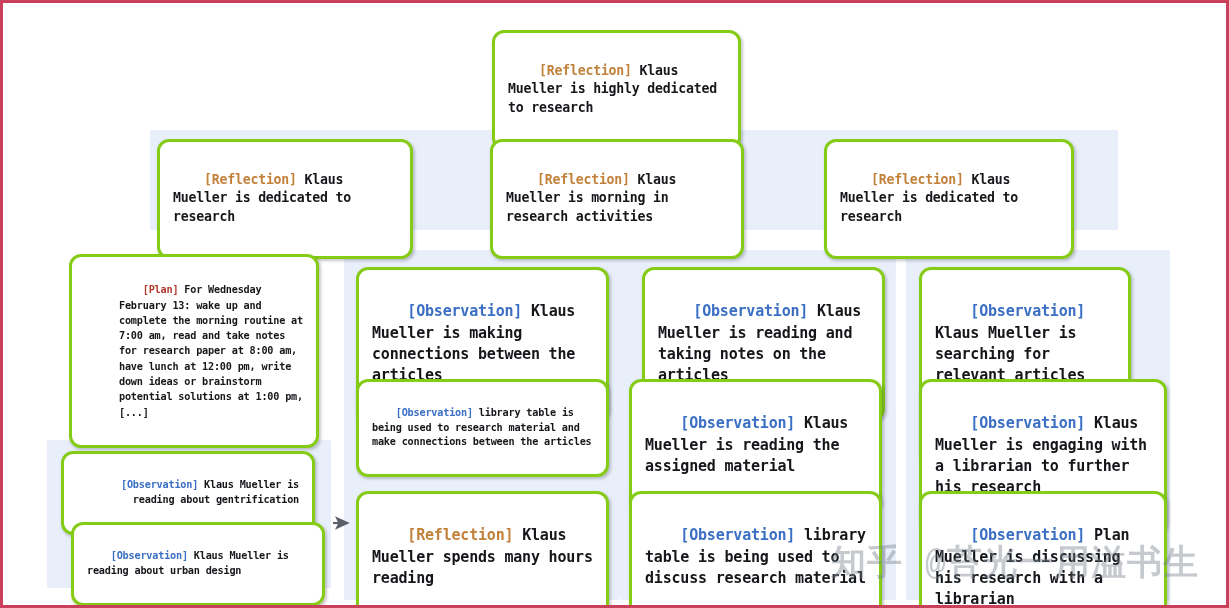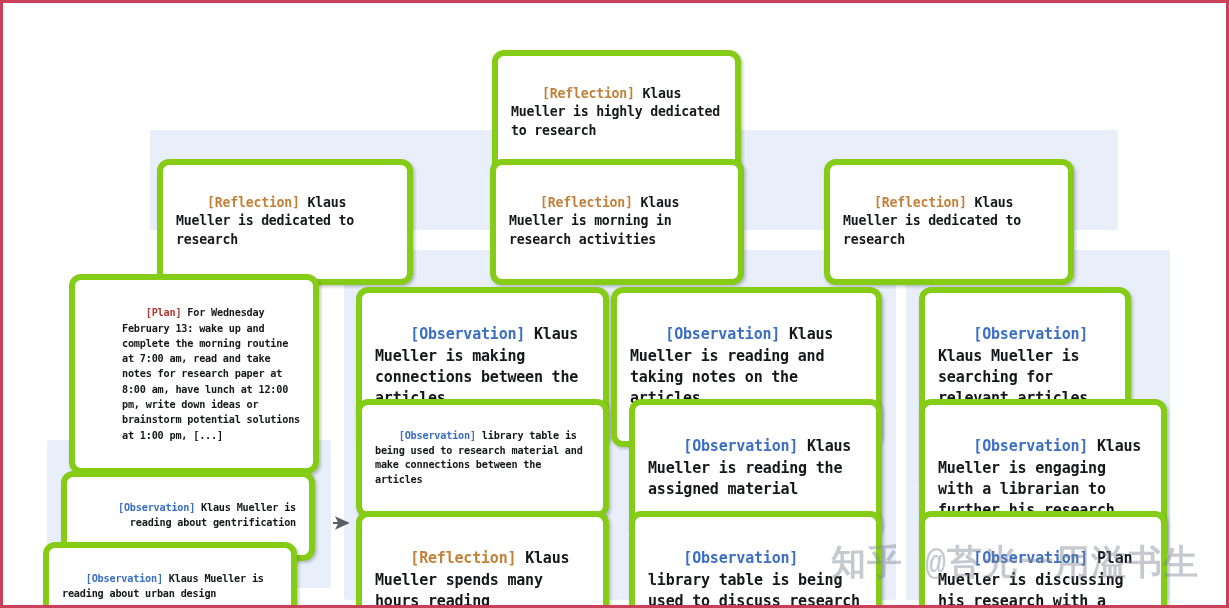--- a/index.html
+++ b/index.html
@@ -25,31 +25,30 @@
   .panel {
     position: absolute;
     background: #e8effa;
     border-radius: 2px;
   }
 
   
   .node {
     position: absolute;
     background: #ffffff;
-    border: 6px solid #84cc16;
+    border: 3px solid #84cc16;
     border-radius: 12px;
     padding: 10px 13px;
     color: #15171a;
     font-weight: bold;
     line-height: 1.42;
     letter-spacing: -0.2px;
     white-space: pre-wrap;
     box-shadow: 1.5px 2px 3px rgba(60,60,70,0.28);
     z-index: 5;
-    margin-top: 20px;
   }
 
   .tag { font-weight: bold; }
   .tag-observation { color: #3b6fc4; }
   .tag-reflection  { color: #c2813a; }
   .tag-plan        { color: #b0392f; }
 
   
   .fs-13 { font-size: 13.2px; }
   .fs-12 { font-size: 15px; }
@@ -125,37 +124,37 @@
   </div>
 
   <div class="node fs-10" style="left:66px; top:251px; width:250px; line-height:1.5;padding-left:47px;">
     <span class="tag tag-plan">[Plan]</span><span> For Wednesday February 13: wake up and complete the morning routine at 7:00 am, read and take notes for research paper at 8:00 am, have lunch at 12:00 pm, write down ideas or brainstorm potential solutions at 1:00 pm, [...]</span>
   </div>
 
   <div class="node fs-10" style="left:58px; top:448px; width:254px;text-align:right;">
     <span class="tag tag-observation">[Observation]</span><span> Klaus Mueller is reading about gentrification</span>
   </div>
 
-  <div class="node fs-10" style="left:40px; top:519px; width:254px;">
+  <div class="node fs-10" style="left:68px; top:519px; width:254px;">
     <span class="tag tag-observation">[Observation]</span><span> Klaus Mueller is reading about urban design</span>
   </div>
 
   <div class="node fs-12" style="left:353px; top:264px; width:253px;">
     <span class="tag tag-observation">[Observation]</span><span> Klaus Mueller is making connections between the articles</span>
   </div>
 
   <div class="node fs-10" style="left:353px; top:376px; width:253px;">
     <span class="tag tag-observation">[Observation]</span><span> library table is being used to research material and make connections between the articles</span>
   </div>
 
   <div class="node fs-12" style="left:353px; top:488px; width:253px;">
     <span class="tag tag-reflection">[Reflection]</span><span> Klaus Mueller spends many hours reading</span>
   </div>
 
-  <div class="node fs-12" style="left:608px; top:264px; width:271px;">
+  <div class="node fs-12" style="left:639px; top:264px; width:243px;">
     <span class="tag tag-observation">[Observation]</span><span> Klaus Mueller is reading and taking notes on the articles</span>
   </div>
 
   <div class="node fs-12" style="left:626px; top:376px; width:253px;">
     <span class="tag tag-observation">[Observation]</span><span> Klaus Mueller is reading the assigned material</span>
   </div>
 
   <div class="node fs-12" style="left:626px; top:488px; width:253px;">
     <span class="tag tag-observation">[Observation]</span><span> library table is being used to discuss research material</span>
   </div>

